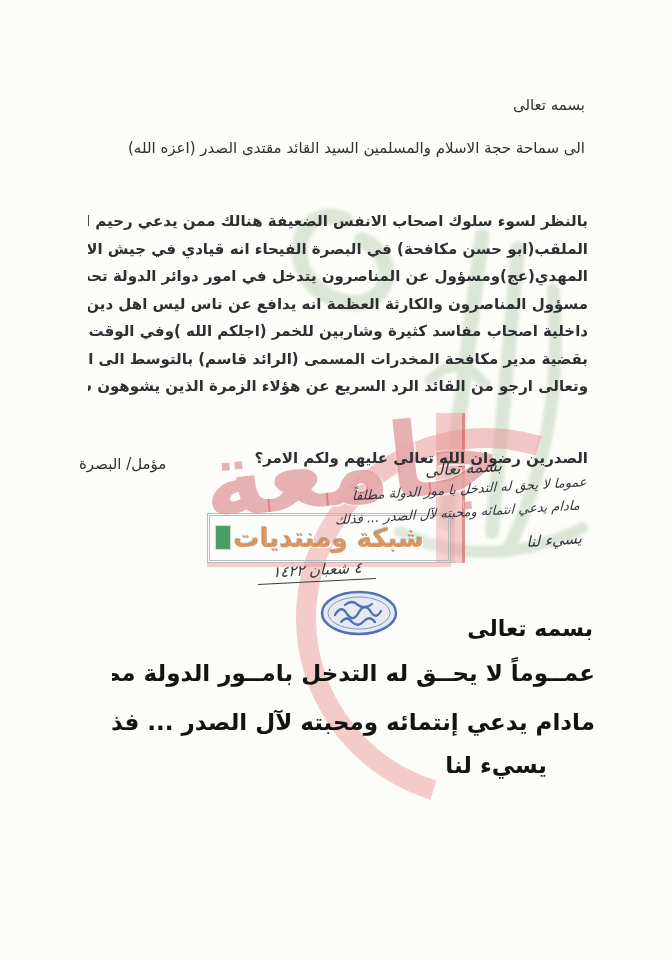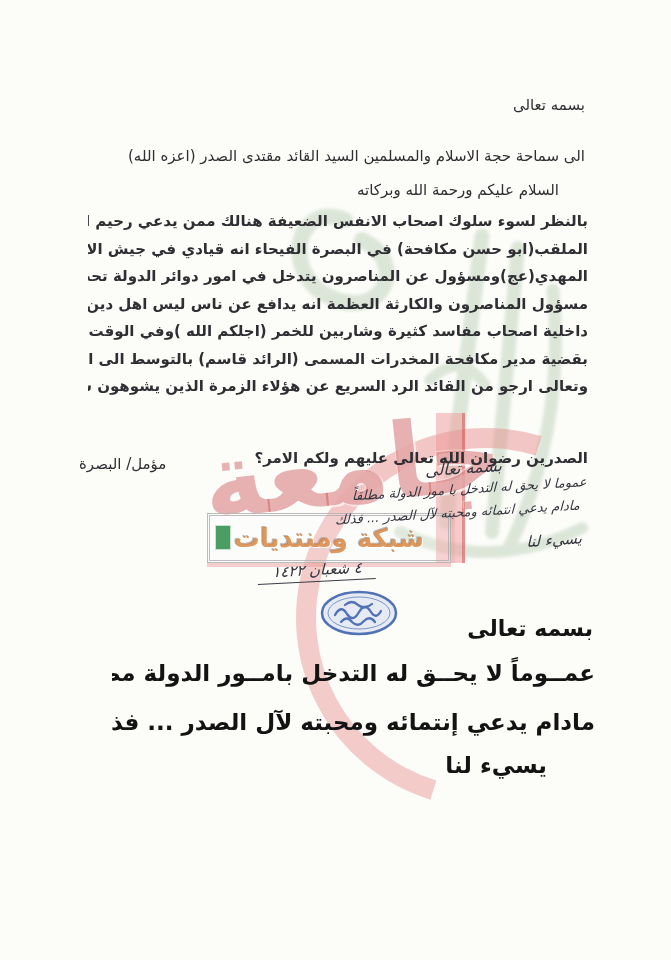--- a/index.html
+++ b/index.html
@@ -45,21 +45,21 @@
     text-shadow:1px 1px 0 rgba(255,255,255,.9), -1px -1px 0 rgba(130,130,130,.55);
     direction:rtl;
   }
   .wm-banner .sq{
     position:absolute;right:auto;left:5px;top:9px;width:14px;height:23px;
     background:rgba(42,141,72,.85);border:1px solid rgba(255,255,255,.7);
   }
   
   .t{position:absolute;color:#2e2e33;font-size:15px;direction:rtl;}
   .t-basmala{top:96px;right:86px;}
-  .t-addressee{top:147px;right:86px;left:88px;text-align:right;letter-spacing:.2px;}
+  .t-addressee{top:139px;right:86px;left:88px;text-align:right;letter-spacing:.2px;}
   .t-greeting{top:181px;right:112px;}
   .t-body{top:208px;right:83px;left:88px;}
   .t-body .bl{
     height:27.5px;line-height:27.5px;white-space:nowrap;
     text-align:justify;text-align-last:justify;overflow:hidden;font-weight:bold;
   }
   .t-body .bl.last{text-align:right;text-align-last:right;margin-top:44px;} 
   .t-signature2{top:455px;left:79px;right:auto;}
   
   .hw{
@@ -108,21 +108,20 @@
   <div class="wm wm-arc"></div>
   <div class="wm wm-bar"></div>
   <div class="wm wm-script">جامعة</div>
   <div class="wm wm-banner">
     <span class="sq"></span>
     <span class="txt">شبكة ومنتديات</span>
   </div>
 
   <div class="t t-basmala">بسمه تعالى</div>
   <div class="t t-addressee">الى سماحة حجة الاسلام والمسلمين السيد القائد مقتدى الصدر (اعزه الله)</div>
-  <div class="t t-greeting">السلام عليكم ورحمة الله وبركاته</div>
 
   <div class="t t-body">
     <div class="bl">بالنظر لسوء سلوك اصحاب الانفس الضعيفة هنالك ممن يدعي رحيم الدراجي</div>
     <div class="bl">الملقب(ابو حسن مكافحة) في البصرة الفيحاء انه قيادي في جيش الامام</div>
     <div class="bl">المهدي(عج)ومسؤول عن المناصرون يتدخل في امور دوائر الدولة تحت خطاء</div>
     <div class="bl">مسؤول المناصرون والكارثة العظمة انه يدافع عن ناس ليس اهل دين بل انهم ضباط</div>
     <div class="bl">داخلية اصحاب مفاسد كثيرة وشاربين للخمر (اجلكم الله )وفي الوقت الحاضر مهتم</div>
     <div class="bl">بقضية مدير مكافحة المخدرات المسمى (الرائد قاسم) بالتوسط الى اللجنة المحققة</div>
     <div class="bl">وتعالى ارجو من القائد الرد السريع عن هؤلاء الزمرة الذين يشوهون سمعة</div>
     <div class="bl last">الصدرين رضوان الله تعالى عليهم ولكم الامر؟</div>

